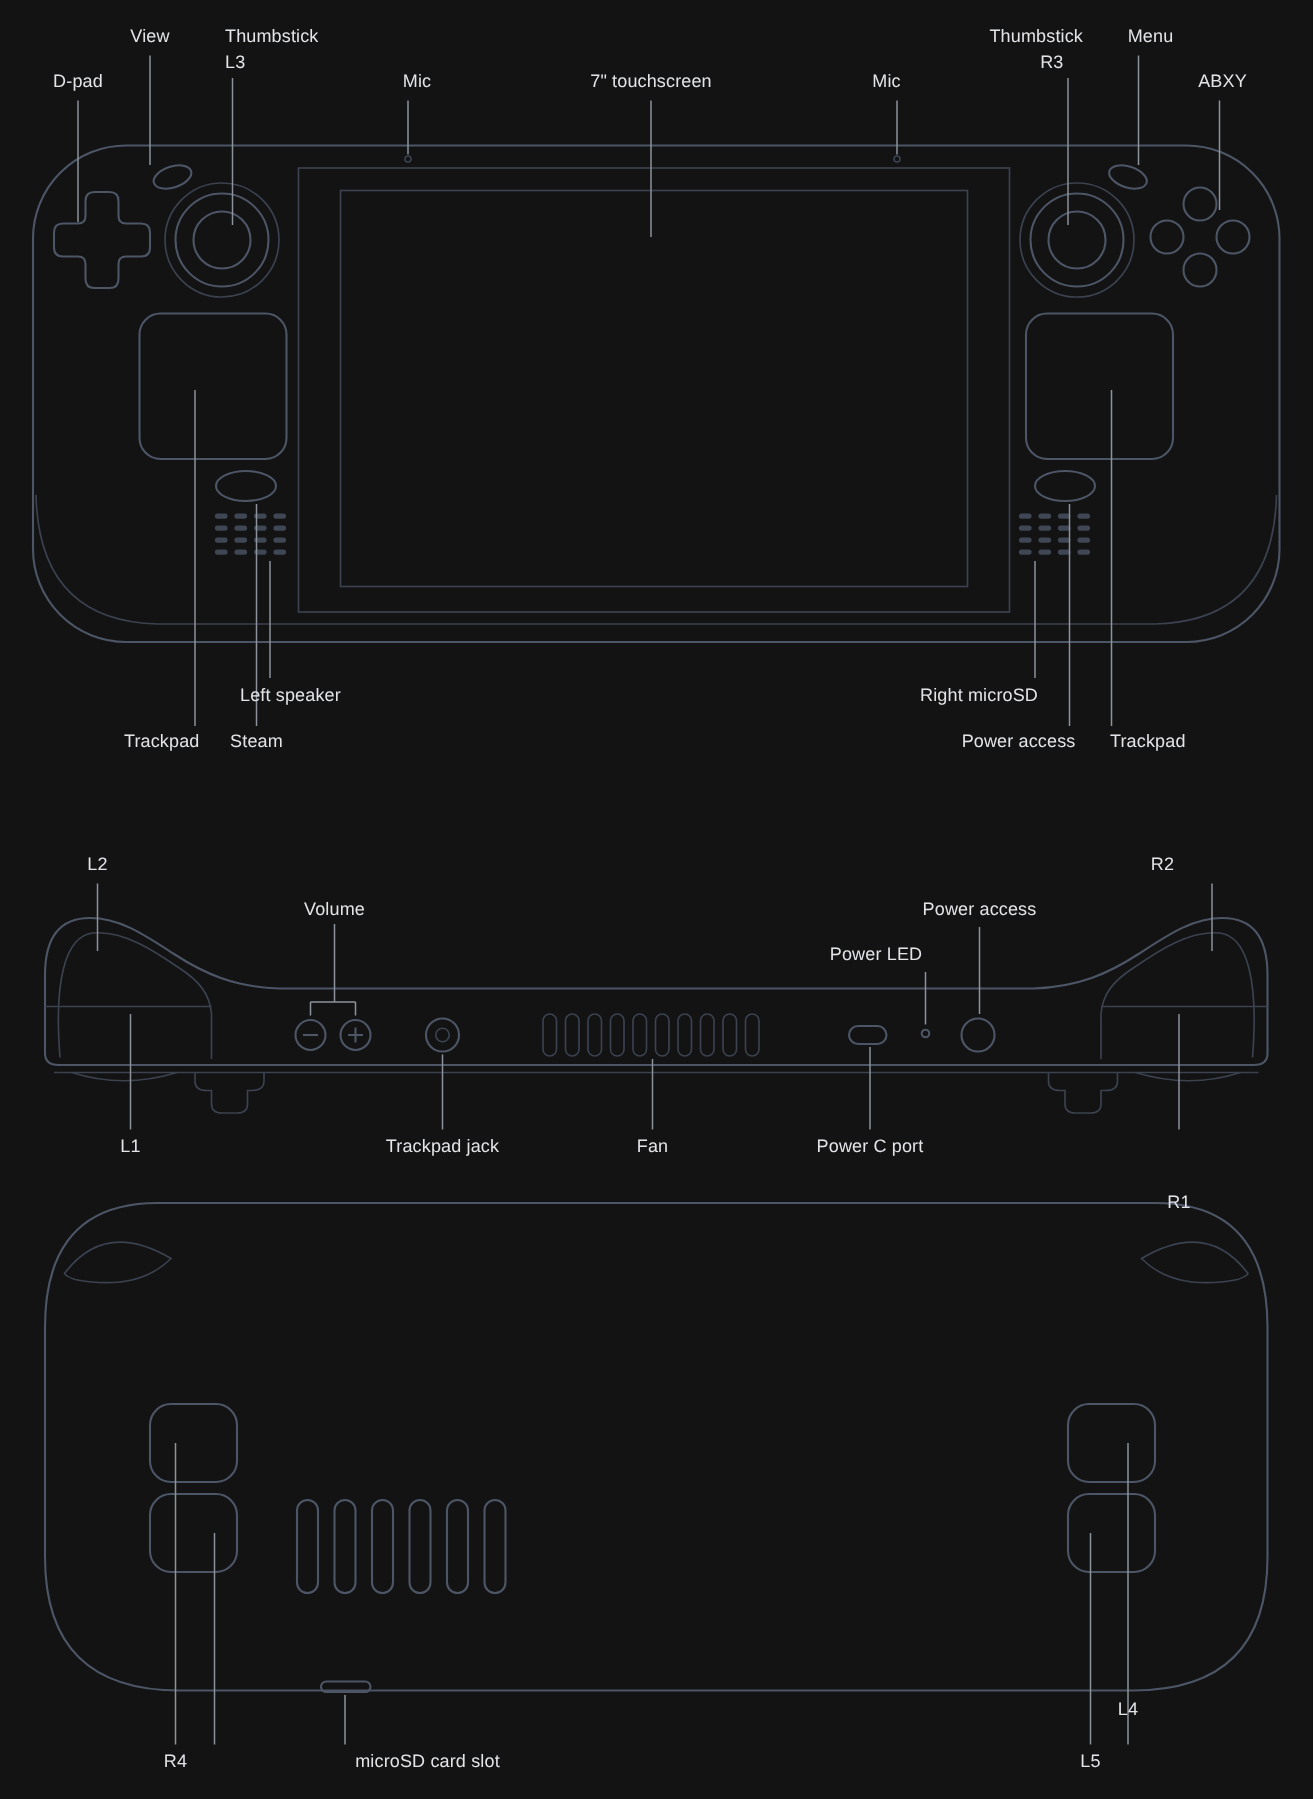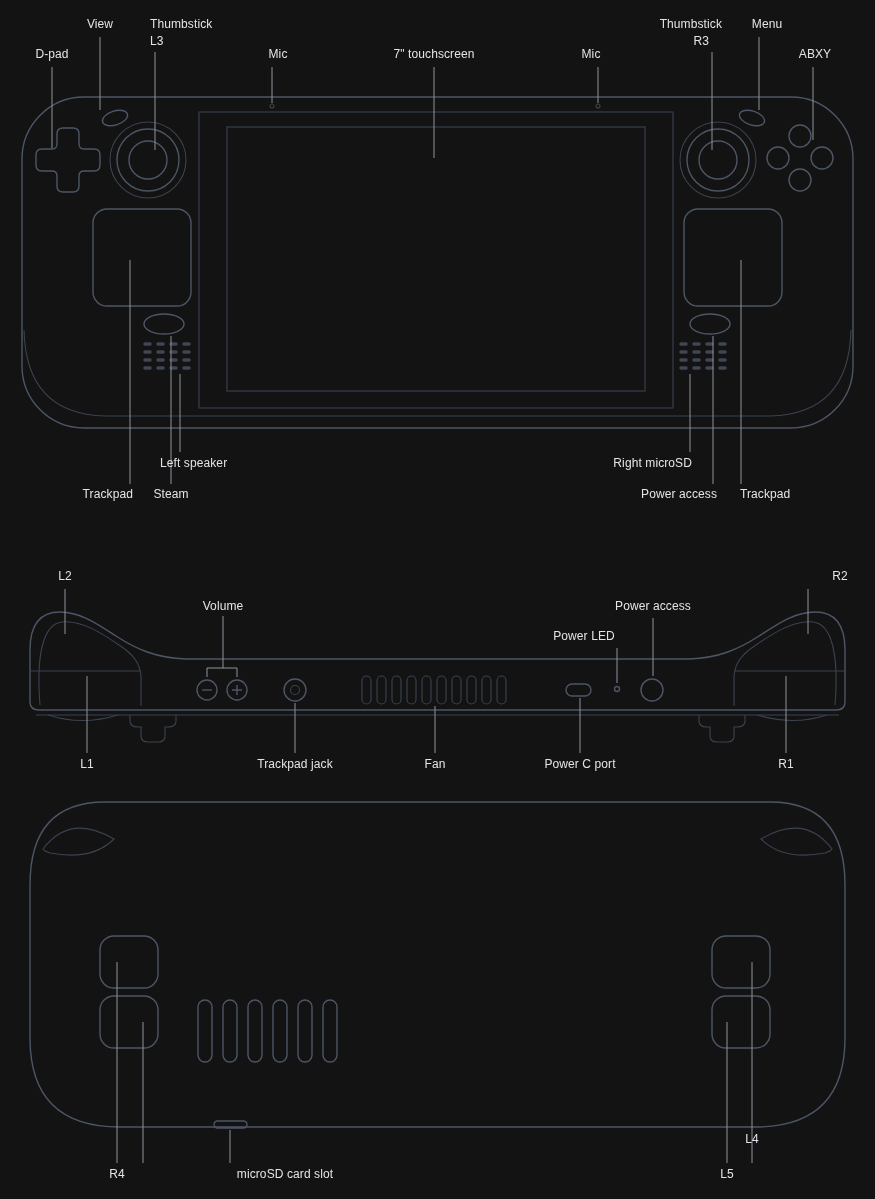--- a/index.html
+++ b/index.html
@@ -187,26 +187,26 @@
   <div class="label" style="right:742px;top:487px">Trackpad</div>
   <div class="label c" style="left:171px;top:487px">Steam</div>
   <div class="label" style="right:183px;top:456px">Right microSD</div>
   <div class="label" style="right:158px;top:487px">Power access</div>
   <div class="label" style="left:740px;top:487px">Trackpad</div>
 
   <div class="label c" style="left:65px;top:569px">L2</div>
   <div class="label c" style="left:223px;top:599px">Volume</div>
   <div class="label c" style="left:584px;top:629px">Power LED</div>
   <div class="label c" style="left:653px;top:599px">Power access</div>
-  <div class="label c" style="left:840px;top:569px">R2</div>
+  <div class="label c" style="left:775px;top:569px">R2</div>
   <div class="label c" style="left:87px;top:757px">L1</div>
   <div class="label c" style="left:295px;top:757px">Trackpad jack</div>
   <div class="label c" style="left:435px;top:757px">Fan</div>
   <div class="label c" style="left:580px;top:757px">Power C port</div>
-  <div class="label c" style="left:786px;top:757px">R1</div>
+  <div class="label c" style="left:786px;top:794px">R1</div>
 
   <div class="label c" style="left:117px;top:1167px">R4</div>
   <div class="label c" style="left:143px;top:1229px">R5</div>
   <div class="label c" style="left:285px;top:1167px">microSD card slot</div>
   <div class="label c" style="left:727px;top:1167px">L5</div>
   <div class="label c" style="left:752px;top:1132px">L4</div>
 
 </div>
 
 </body></html>

